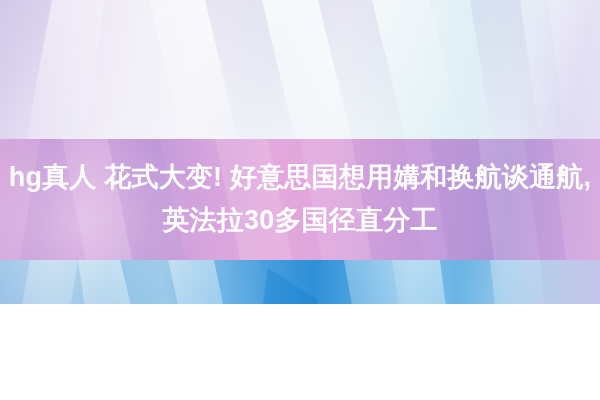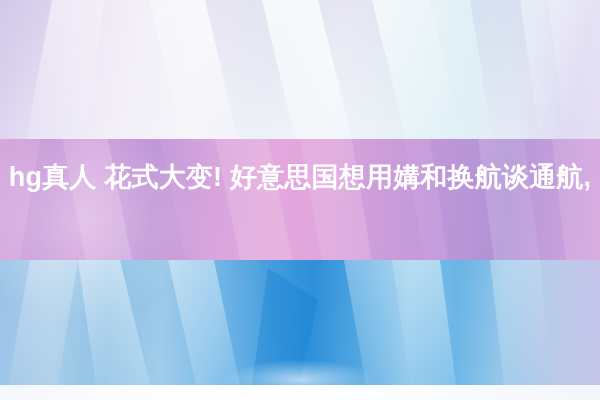--- a/index.html
+++ b/index.html
@@ -8,21 +8,21 @@
     padding: 0;
     background: #ffffff;
   }
   body {
     font-family: "Liberation Sans", "DejaVu Sans", sans-serif;
   }
 
   #banner {
     position: relative;
     width: 600px;
-    height: 400px;
+    height: 304px;
     overflow: hidden;
     background: #0f766e;
   }
 
   
   .band {
     position: absolute;
     left: 0;
     width: 600px;
   }
@@ -217,15 +217,16 @@
         <polygon points="268,268 318,300 300,385 252,385" fill="#0f7fd0" opacity="0.35"></polygon>
       </g>
     </svg>
   </div>
 
   <div id="bloom-left"></div>
   <div id="bloom-bottom"></div>
 
   <div id="headline">
     <span class="headline-line">hg真人 花式大变! 好意思国想用媾和换航谈通航,</span>
+    <span class="headline-line">英法拉30多国径直分工</span>
   </div>
 
 </div>
 
 </body></html>

